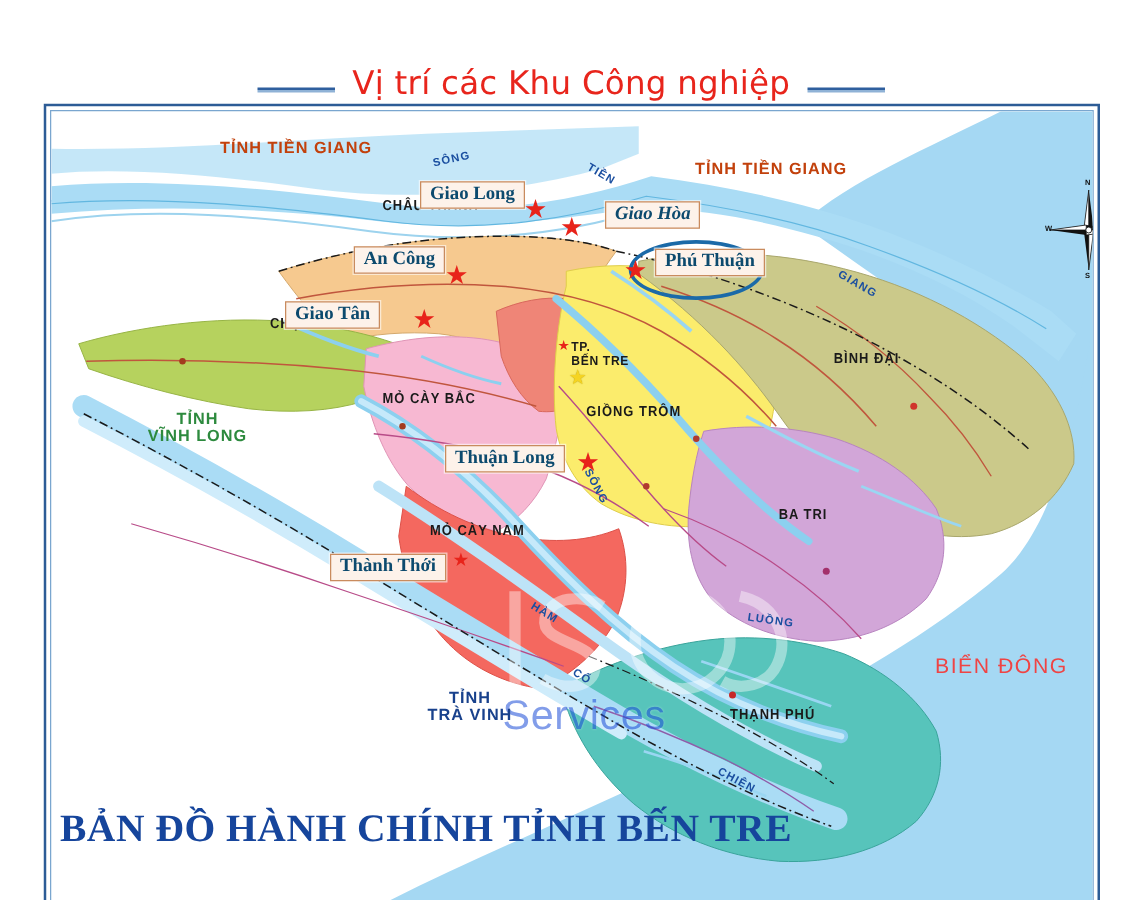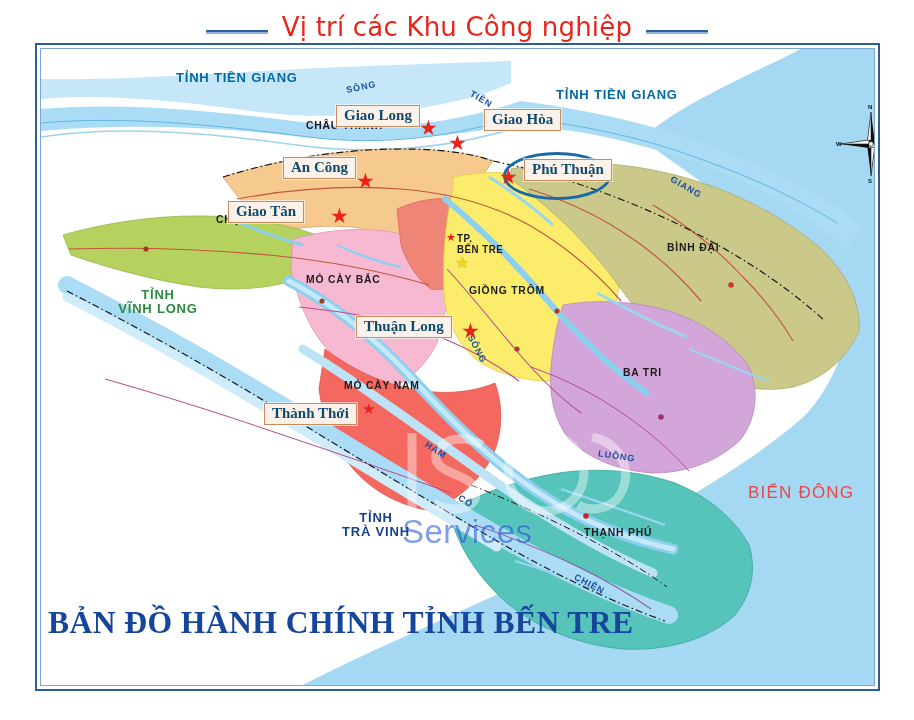--- a/index.html
+++ b/index.html
@@ -7,20 +7,21 @@
     margin: 0; padding: 0;
     width: 914px; height: 720px;
     background: #ffffff;
     font-family: "Liberation Sans", sans-serif;
     overflow: hidden;
   }
   #root {
     position: relative;
     width: 914px; height: 616px;
     background: #ffffff;
+    margin-top: 40px;
   }
 
   
   #title-bar {
     position: absolute; left: 0; top: 12px; width: 914px;
     display: flex; align-items: center; justify-content: center;
     gap: 14px;
   }
   #title-bar .rule {
     width: 62px; height: 0;
@@ -87,21 +88,21 @@
     transform-origin: left center;
   }
   
   .province {
     font-size: 13px;
     font-weight: bold;
     letter-spacing: .8px;
     text-align: center;
     line-height: 14px;
   }
-  .prov-tiengiang { color: #0369a1; }
+  .prov-tiengiang { color: #c2410c; }
   .prov-vinhlong  { color: #2d8a3e; }
   .prov-travinh   { color: #18418c; }
   .sea-label {
     color: #ef4444; font-size: 17px; font-weight: normal; letter-spacing: 1.2px;
   }
   
   .river {
     color: #1b4fa0; font-size: 9px; font-weight: bold; letter-spacing: 1px;
   }
 
@@ -349,21 +350,21 @@
         <div class="lbl river" style="left:628px; top:133px; transform:rotate(30deg);">GIANG</div>
         <div class="lbl river" style="left:421px; top:295px; transform:rotate(62deg);">SÔNG</div>
         <div class="lbl river" style="left:383px; top:396px; transform:rotate(32deg);">HÀM</div>
         <div class="lbl river" style="left:557px; top:402px; transform:rotate(8deg);">LUỒNG</div>
         <div class="lbl river" style="left:417px; top:447px; transform:rotate(32deg);">CỔ</div>
         <div class="lbl river" style="left:532px; top:530px; transform:rotate(28deg);">CHIÊN</div>
 
         <div class="iz-box" style="left:295px; top:56px;">Giao Long</div>
         <div class="iz-star" style="left:378px; top:68px;">★</div>
 
-        <div class="iz-box" style="left:443px; top:60px;">Giao Hòa</div>
+        <div class="iz-box" style="left:443px; top:72px;font-style:italic;">Giao Hòa</div>
         <div class="iz-star" style="left:407px; top:83px;">★</div>
         <div id="giao-hoa-highlight"></div>
 
         <div class="iz-box" style="left:242px; top:108px;">An Công</div>
         <div class="iz-star" style="left:315px; top:121px;">★</div>
 
         <div class="iz-box" style="left:483px; top:110px;">Phú Thuận</div>
         <div class="iz-star" style="left:458px; top:117px;">★</div>
 
         <div class="iz-box" style="left:187px; top:152px;">Giao Tân</div>

